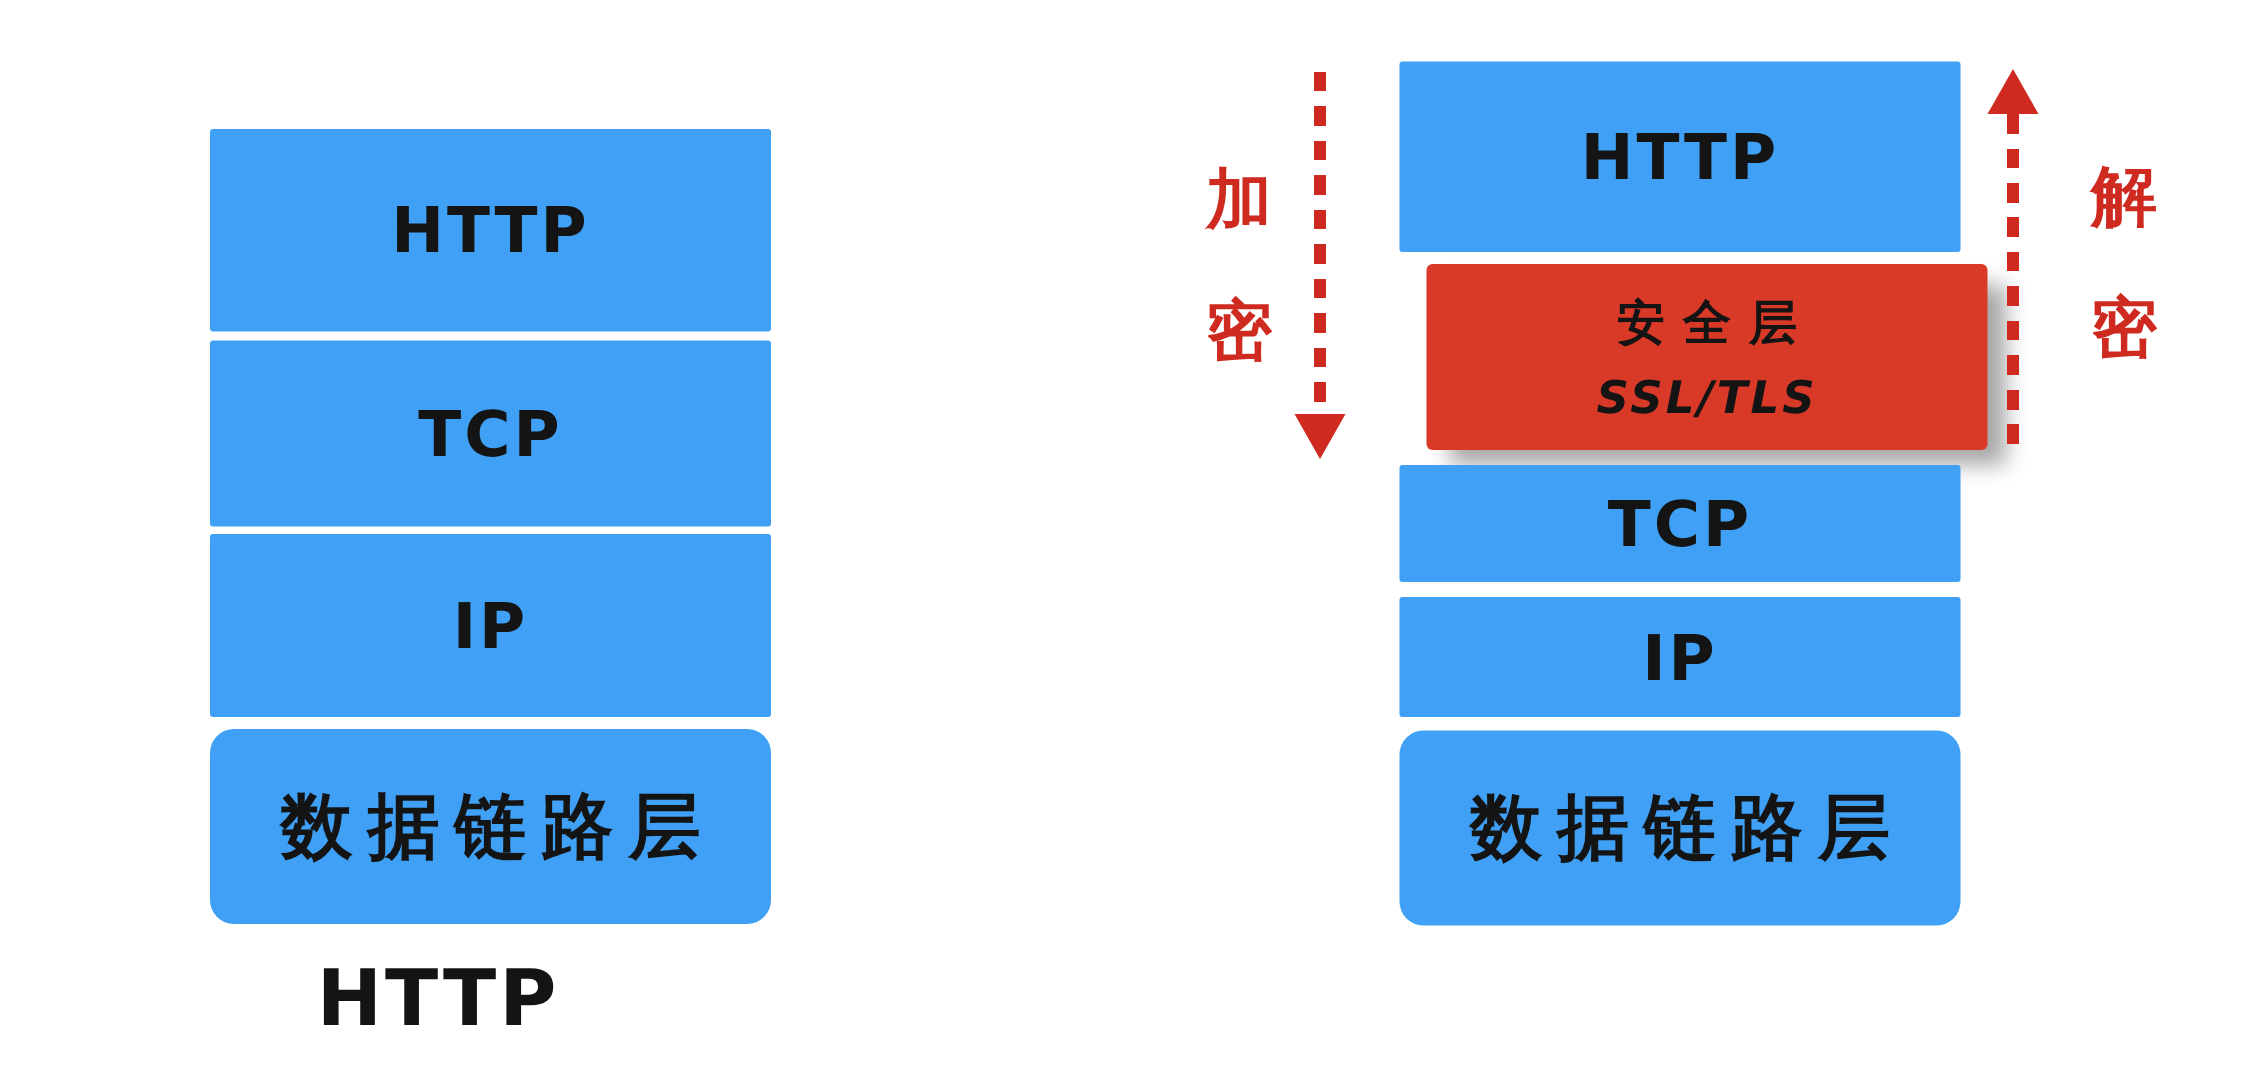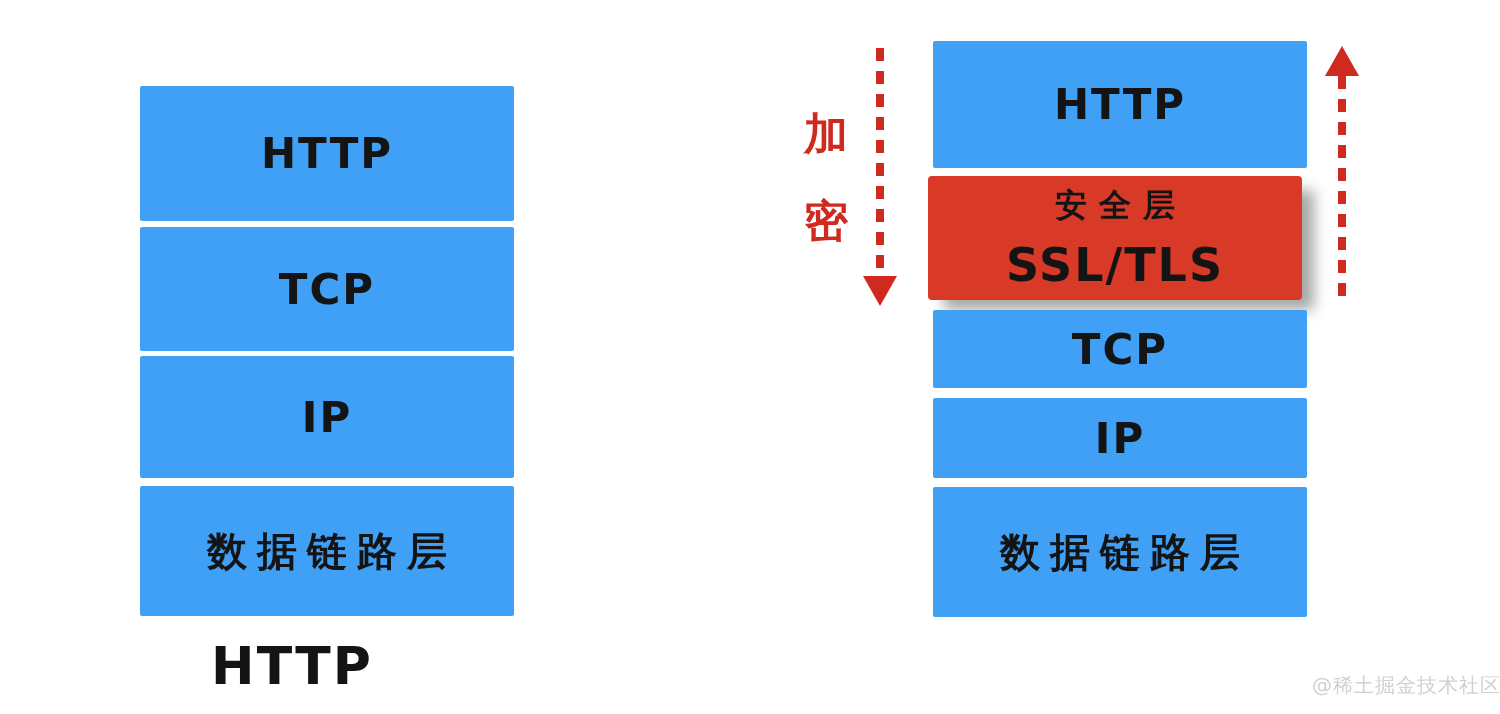--- a/index.html
+++ b/index.html
@@ -22,38 +22,38 @@
     color: var(--text-dark, #141414);
     display: flex;
     flex-direction: column;
     align-items: center;
     justify-content: center;
     font-weight: bold;
     font-size: 42px;
     border-radius: 2px;
     letter-spacing: 2px;
   }
-  .layer.cn { font-size: 40px; letter-spacing: 10px; padding-left: 10px; box-sizing: border-box; }
+  .layer.cn { font-size: 48px; letter-spacing: 10px; padding-left: 10px; box-sizing: border-box; border-radius: 16px; }
   .layer.red {
     background: var(--layer-red, #D93A27);
     border-radius: 4px;
     box-shadow: 14px 12px 14px -2px rgba(0,0,0,0.35);
   }
   .layer.red .line1 { font-size: 32px; letter-spacing: 12px; padding-left: 12px; }
-  .layer.red .line2 { font-size: 46px; margin-top: 10px; letter-spacing: 2px; }
+  .layer.red .line2 { font-size: 30px; margin-top: 10px; letter-spacing: 2px; font-style: italic; }
 
   
   .ls1 { left: 140px; top:  86px; width: 374px; height: 135px; }
   .ls2 { left: 140px; top: 227px; width: 374px; height: 124px; }
   .ls3 { left: 140px; top: 356px; width: 374px; height: 122px; }
   .ls4 { left: 140px; top: 486px; width: 374px; height: 130px; }
 
   
   .rs1 { left: 933px; top:  41px; width: 374px; height: 127px; }
-  .rs2 { left: 928px; top: 176px; width: 374px; height: 124px; }
+  .rs2 { left: 951px; top: 176px; width: 374px; height: 124px; }
   .rs3 { left: 933px; top: 310px; width: 374px; height:  78px; }
   .rs4 { left: 933px; top: 398px; width: 374px; height:  80px; }
   .rs5 { left: 933px; top: 487px; width: 374px; height: 130px; }
 
   
   .caption {
     position: absolute;
     top: 636px;
     transform: translateX(-50%);
     font-size: 52px;
@@ -138,16 +138,16 @@
   <div class="layer rs3">TCP</div>
   <div class="layer rs4">IP</div>
   <div class="layer cn rs5">数据链路层</div>
 
   <div class="vlabel encrypt-label">加密</div>
   <div class="dash-line encrypt-line"></div>
   <div class="arrowhead down"></div>
 
   <div class="arrowhead up"></div>
   <div class="dash-line decrypt-line"></div>
+  <div class="vlabel decrypt-label">解密</div>
 
-  <div class="watermark">@稀土掘金技术社区</div>
 
 </div>
 
 </body></html>

